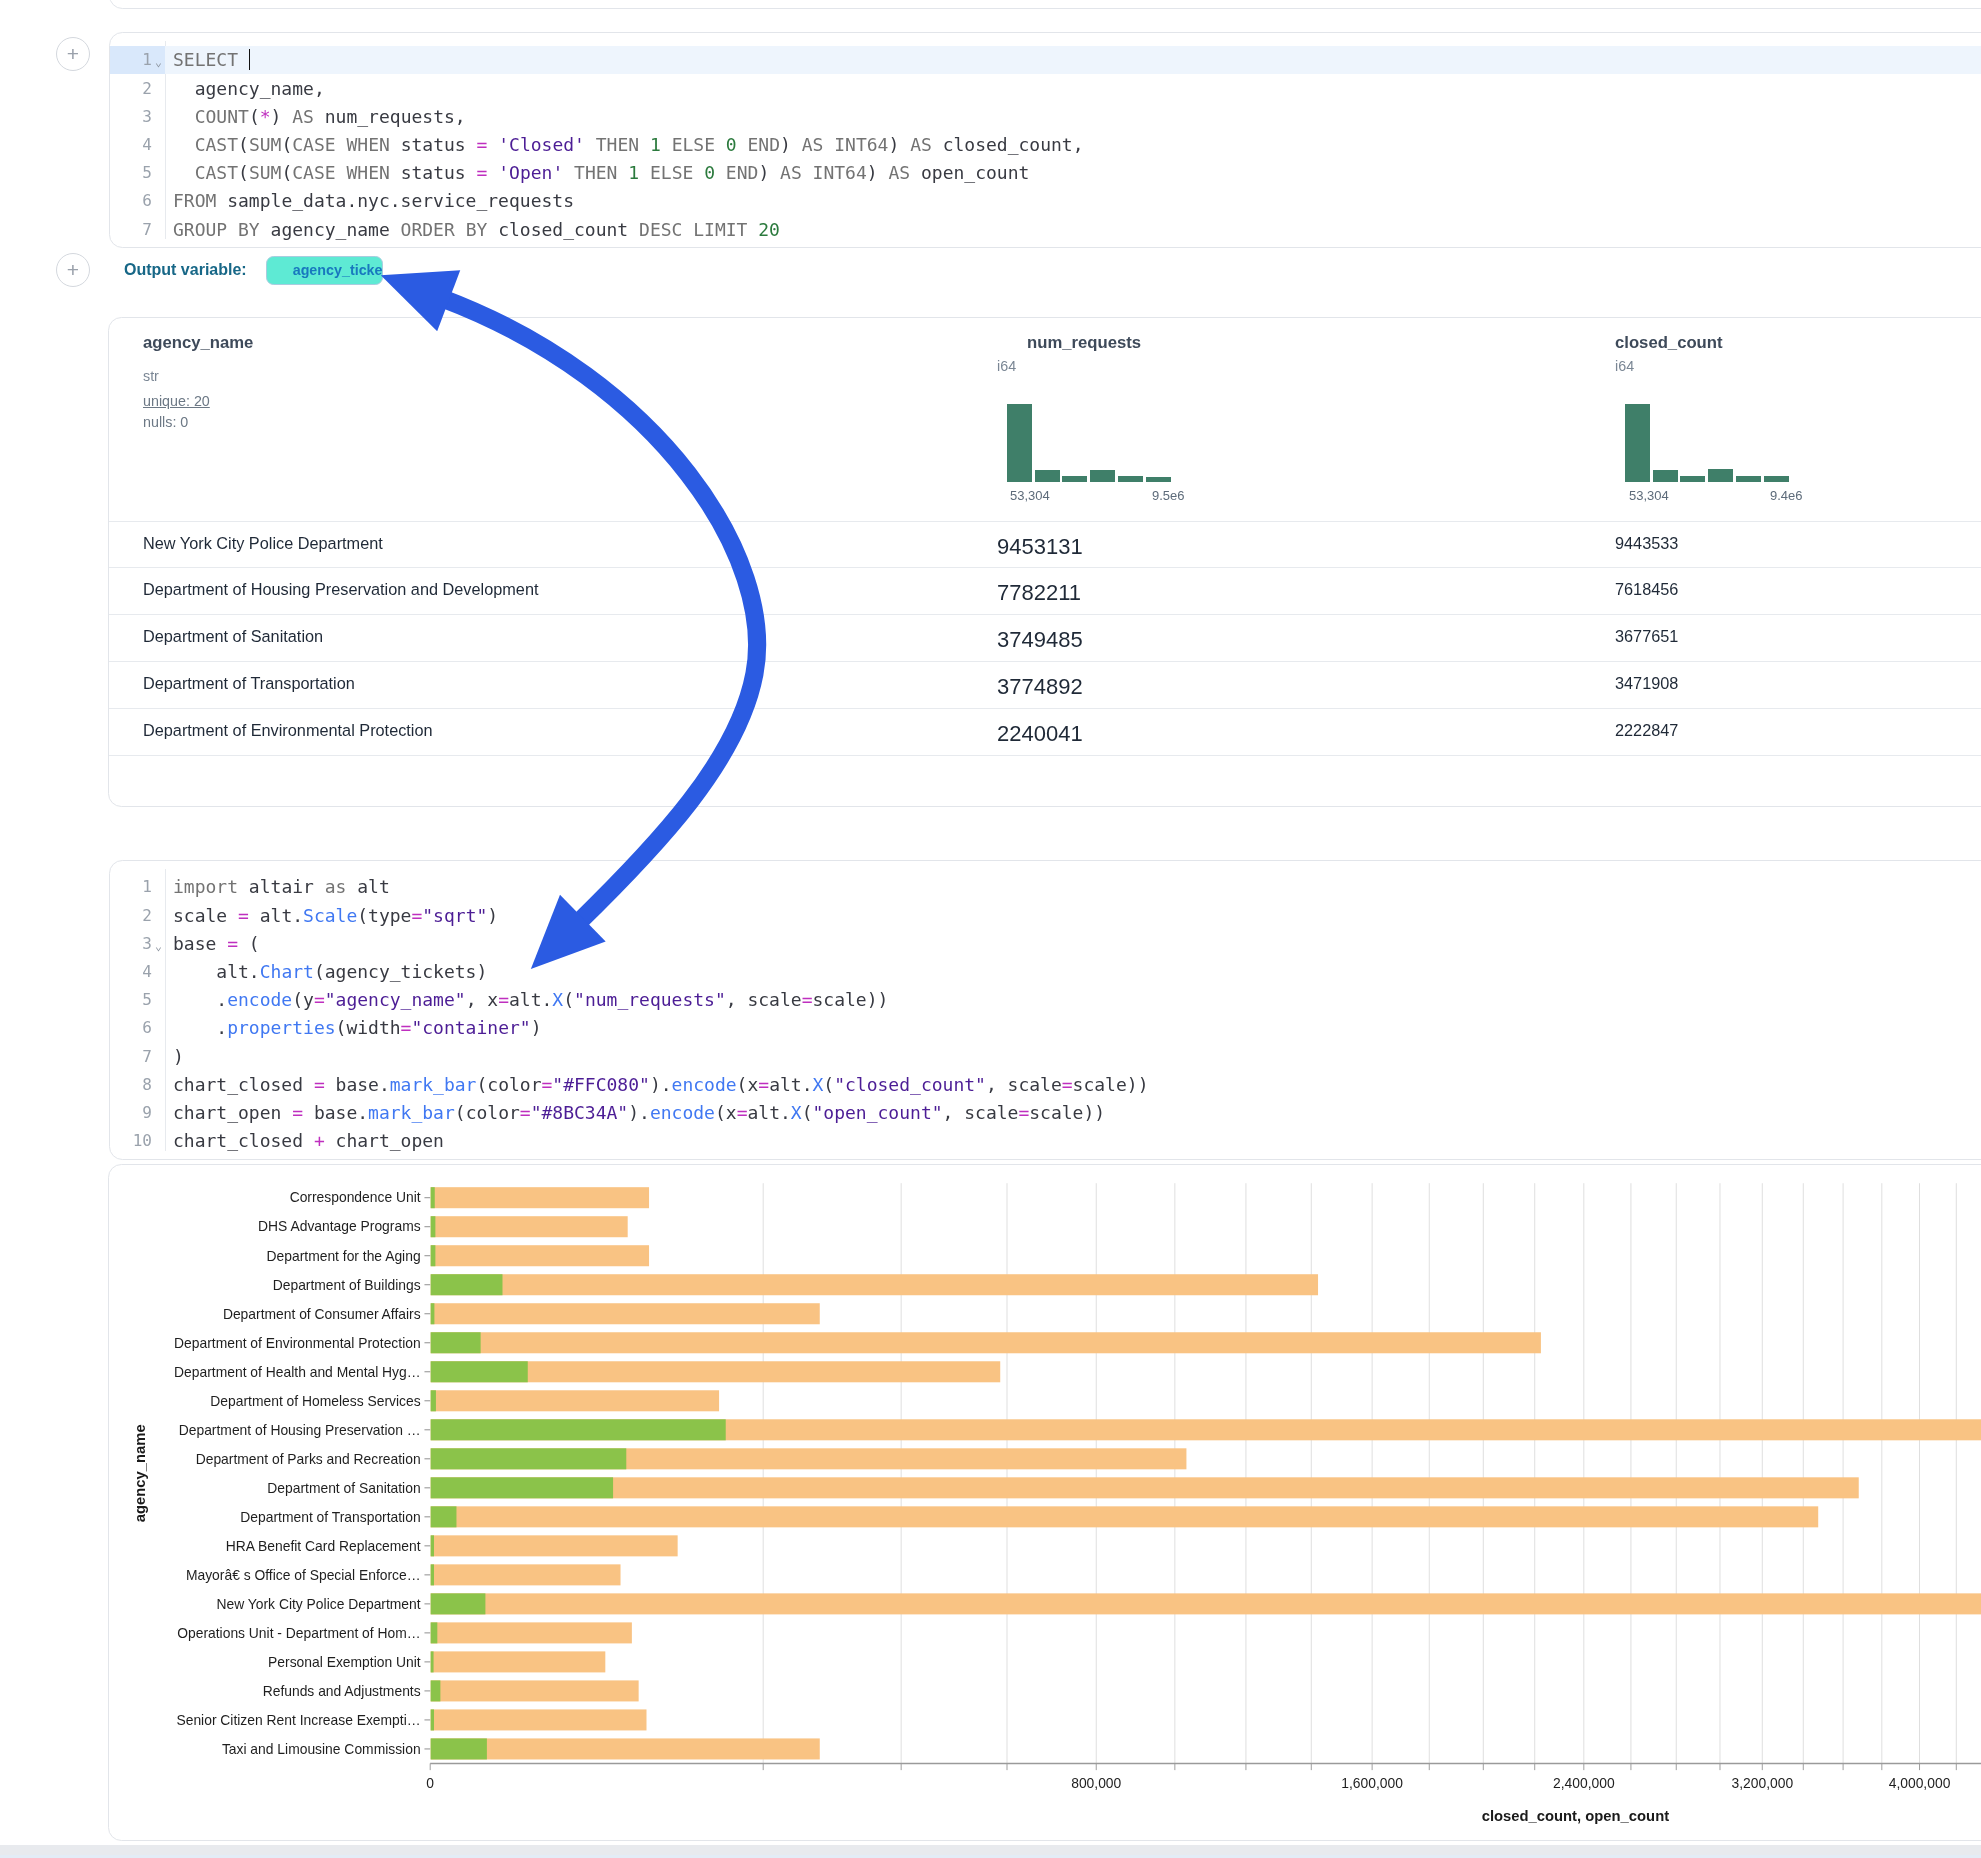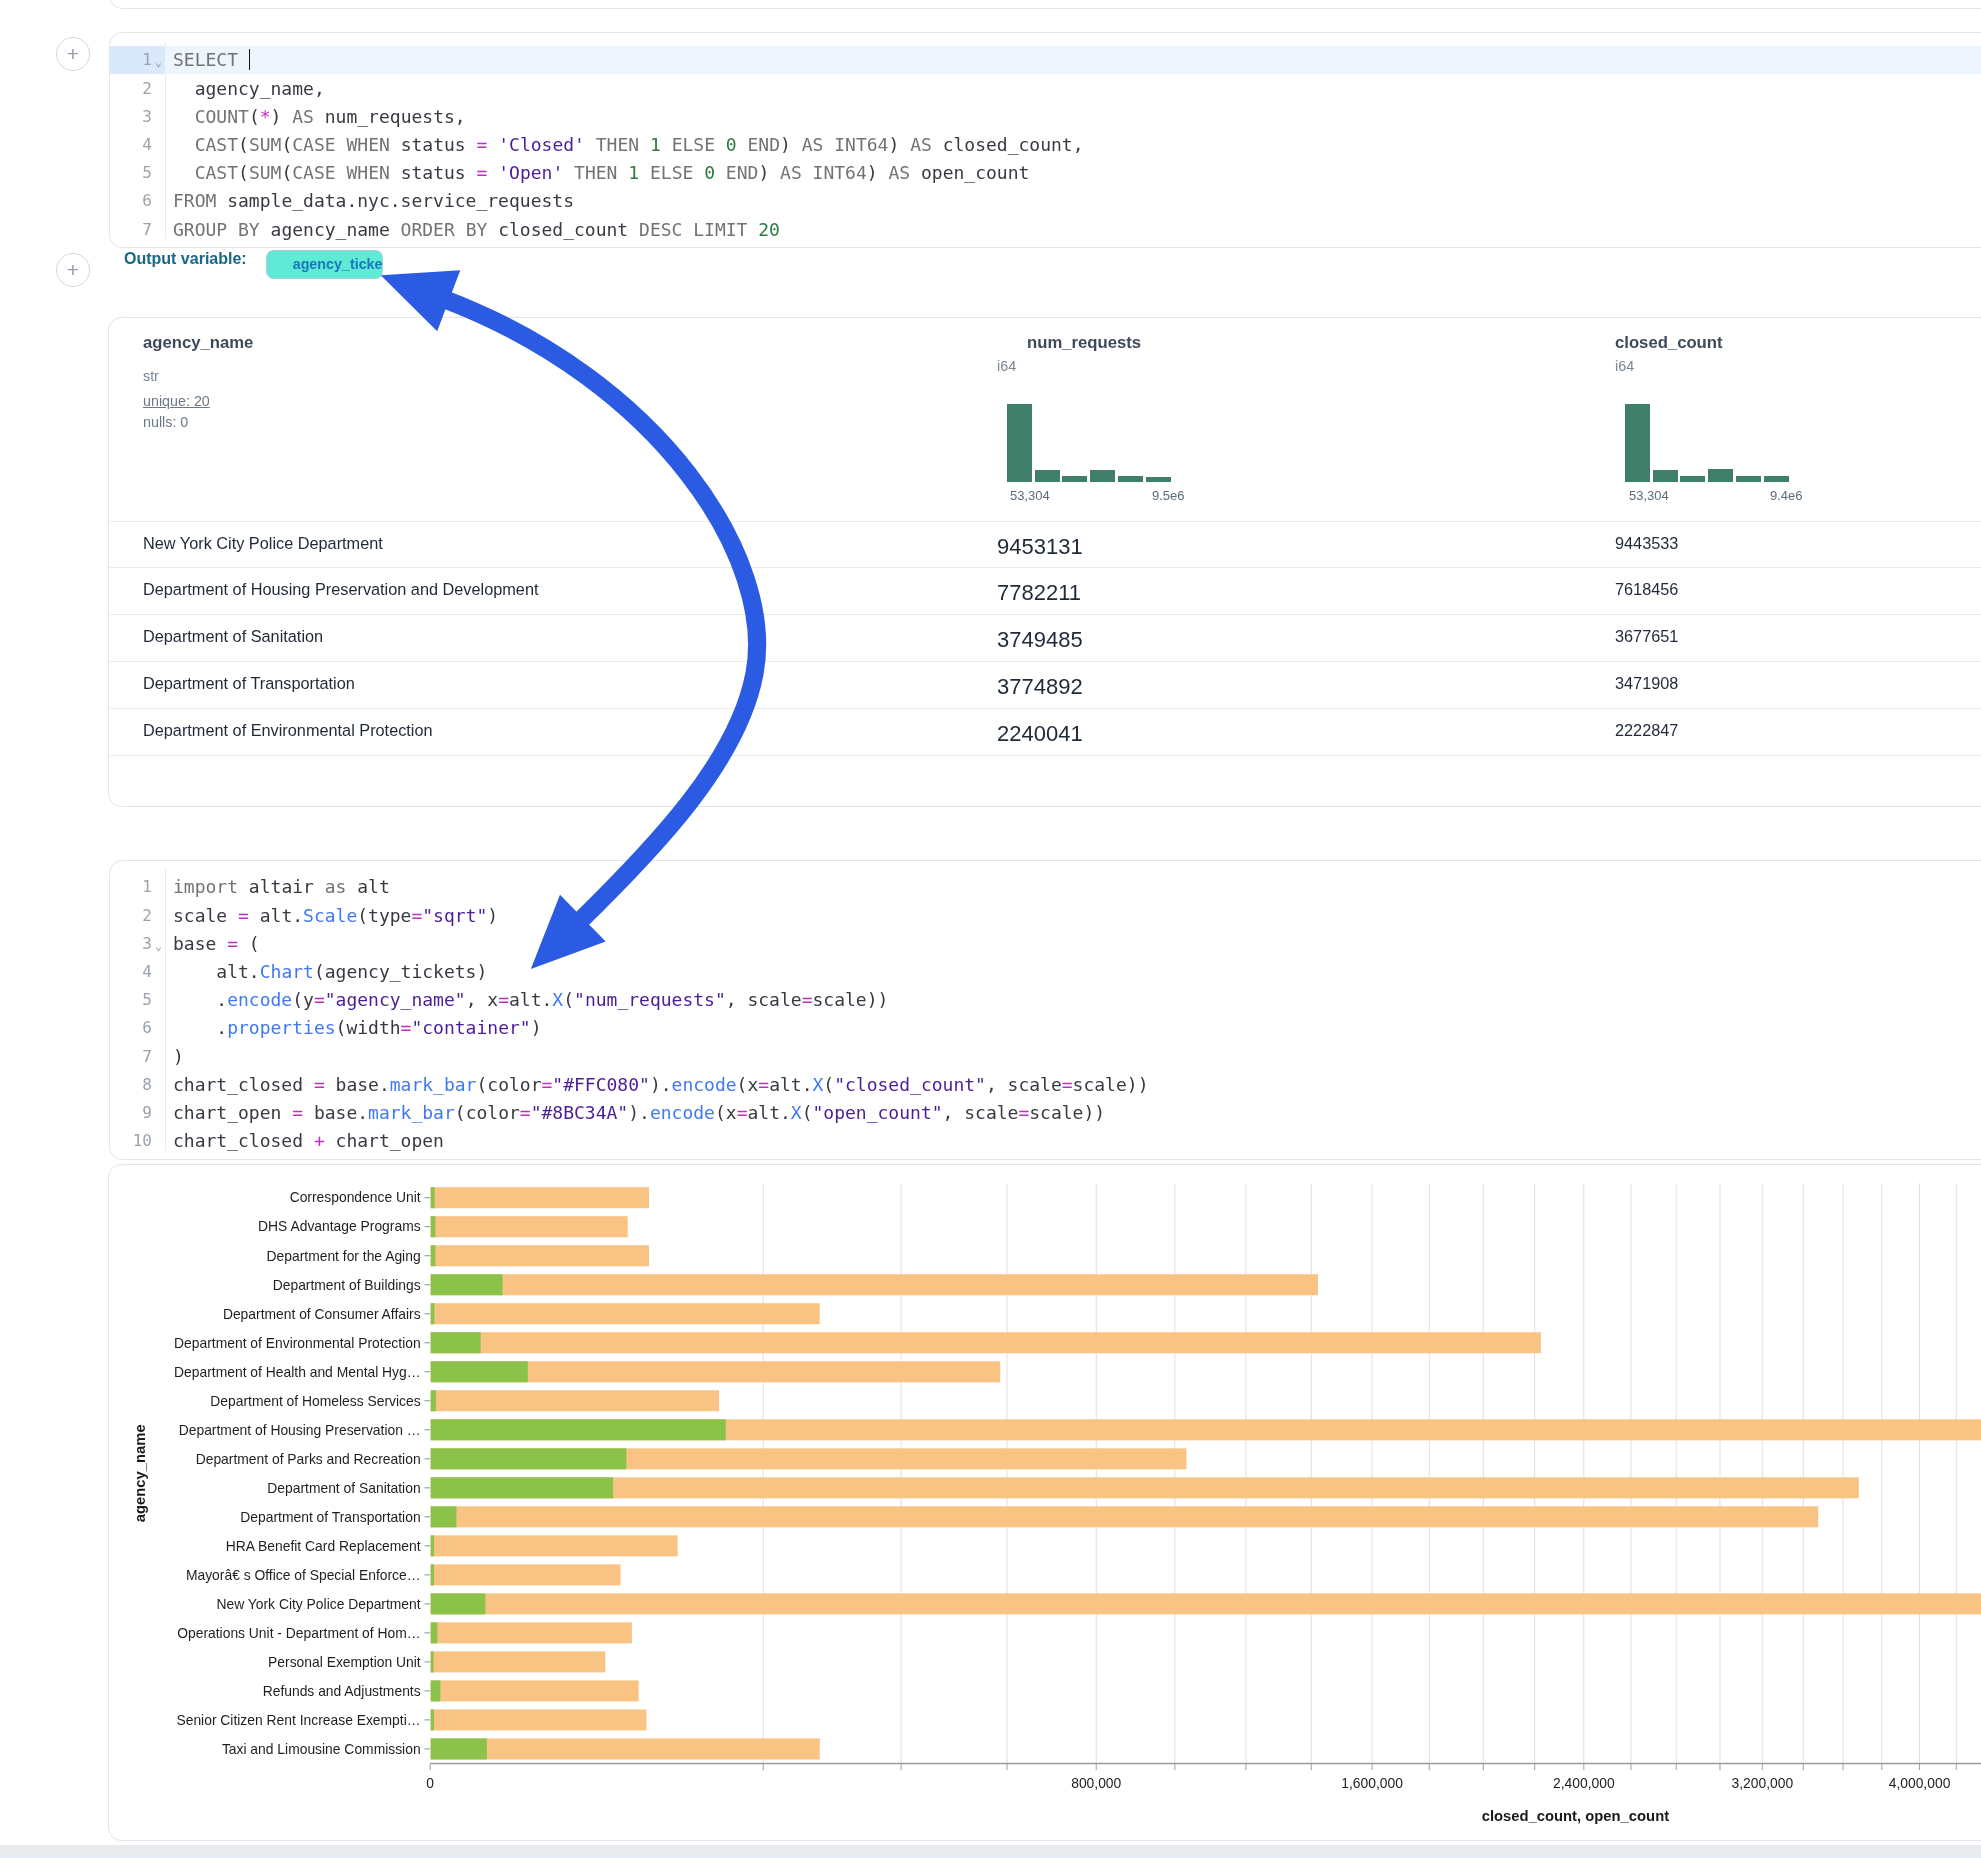--- a/index.html
+++ b/index.html
@@ -21,21 +21,21 @@
   .active-line{background:#eef5fd;}
   .active-line .gutbg{position:absolute;left:0;width:55px;top:0;bottom:0;background:#d9e8fb;}
   .k{color:#737373;font-weight:normal;text-align:center;}
   .d{color:#383a42;}
   .s{color:#4c1d95;}
   .n{color:#2b7a3d;}
   .f{color:#4078f2;}
   .o{color:#bf2fbf;}
   .cursor{display:inline-block;width:0;border-left:1.9px solid #111;height:21px;vertical-align:-3.8px;}
   
-  #output-row{position:absolute;left:124px;top:250px;height:40px;display:flex;gap:19px;}
+  #output-row{position:absolute;left:124px;top:250px;height:40px;display:flex;align-items:center;gap:19px;}
   #output-label{color:#176787;font-weight:bold;font-size:16px;}
   #output-pill{width:117px;height:29px;border:1.4px solid #a9ccdf;border-radius:7.6px;background:#5eead4;
                color:#1878be;font-weight:bold;font-size:14.3px;line-height:27px;padding-left:26px;
                overflow:hidden;white-space:nowrap;box-sizing:border-box;cursor:pointer;}
   
   #table-card{left:108px;top:317px;width:1890px;height:490px;overflow:hidden;}
   .th-name{position:absolute;font-weight:bold;font-size:16.7px;color:#3e4a5a;}
   .th-type{position:absolute;font-size:14.3px;color:#7a8694;}
   .th-stat{position:absolute;font-size:14.3px;color:#6c7885;}
   .hist{position:absolute;width:164px;height:78px;}

